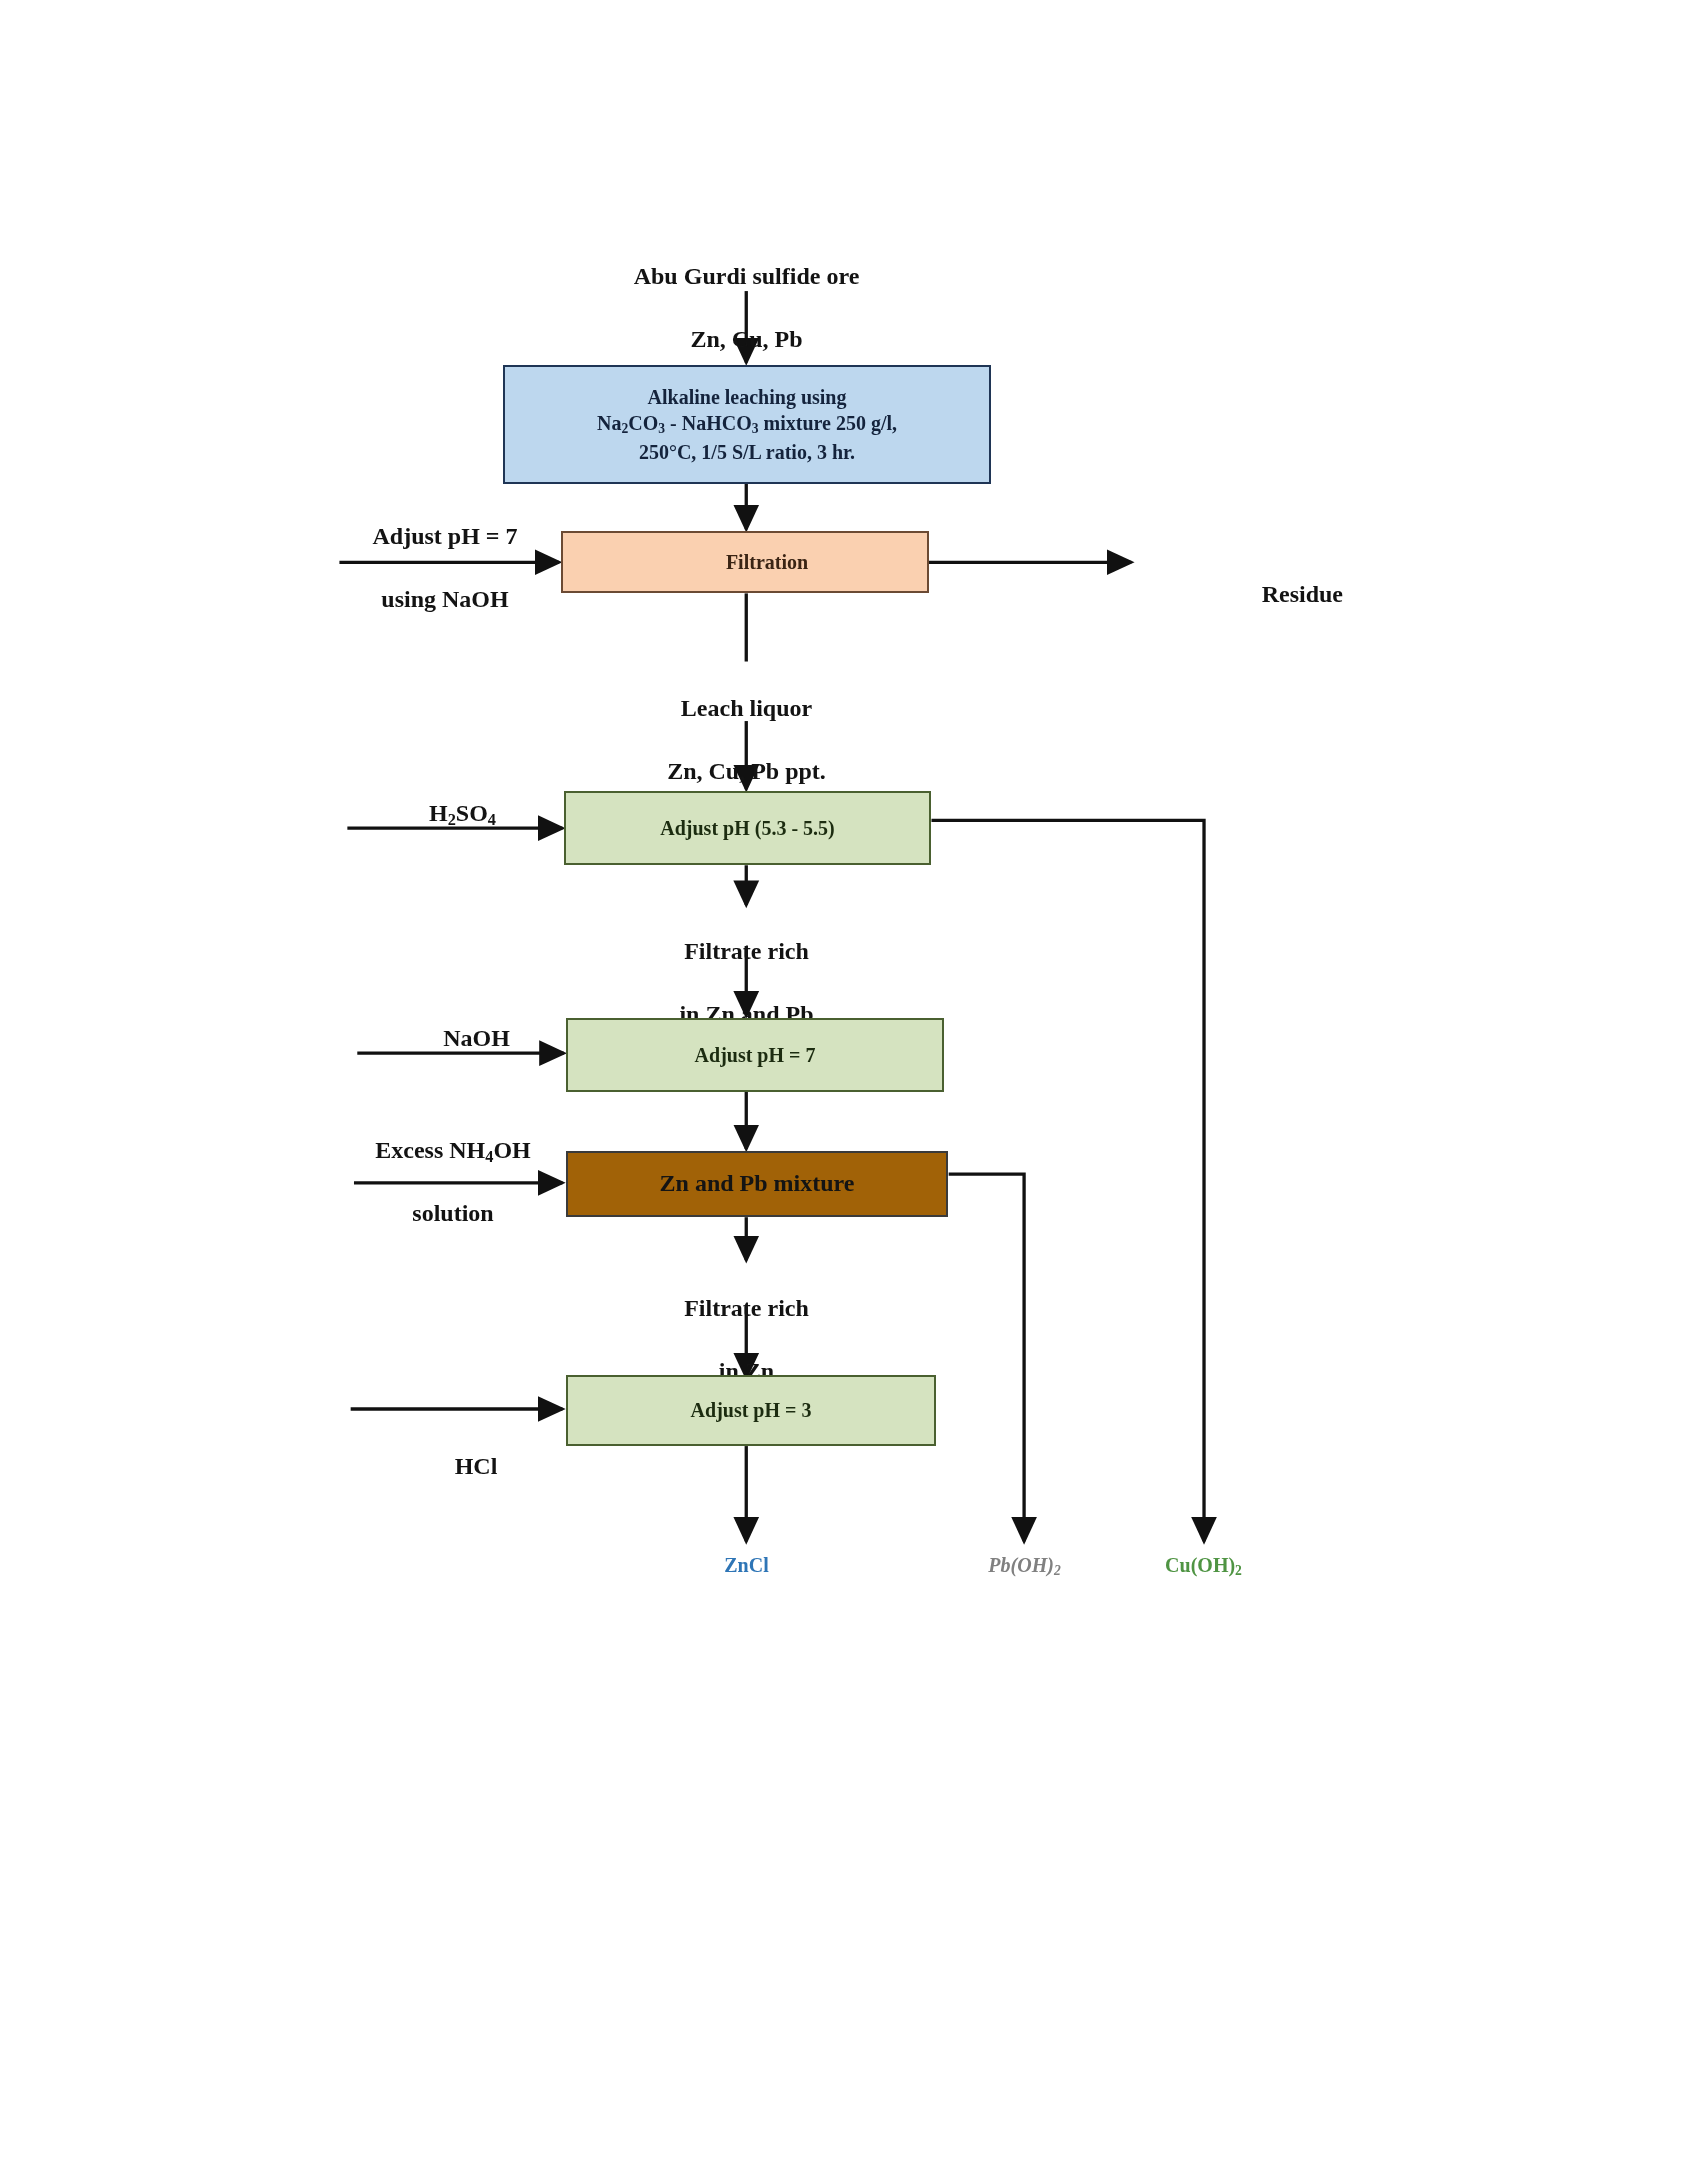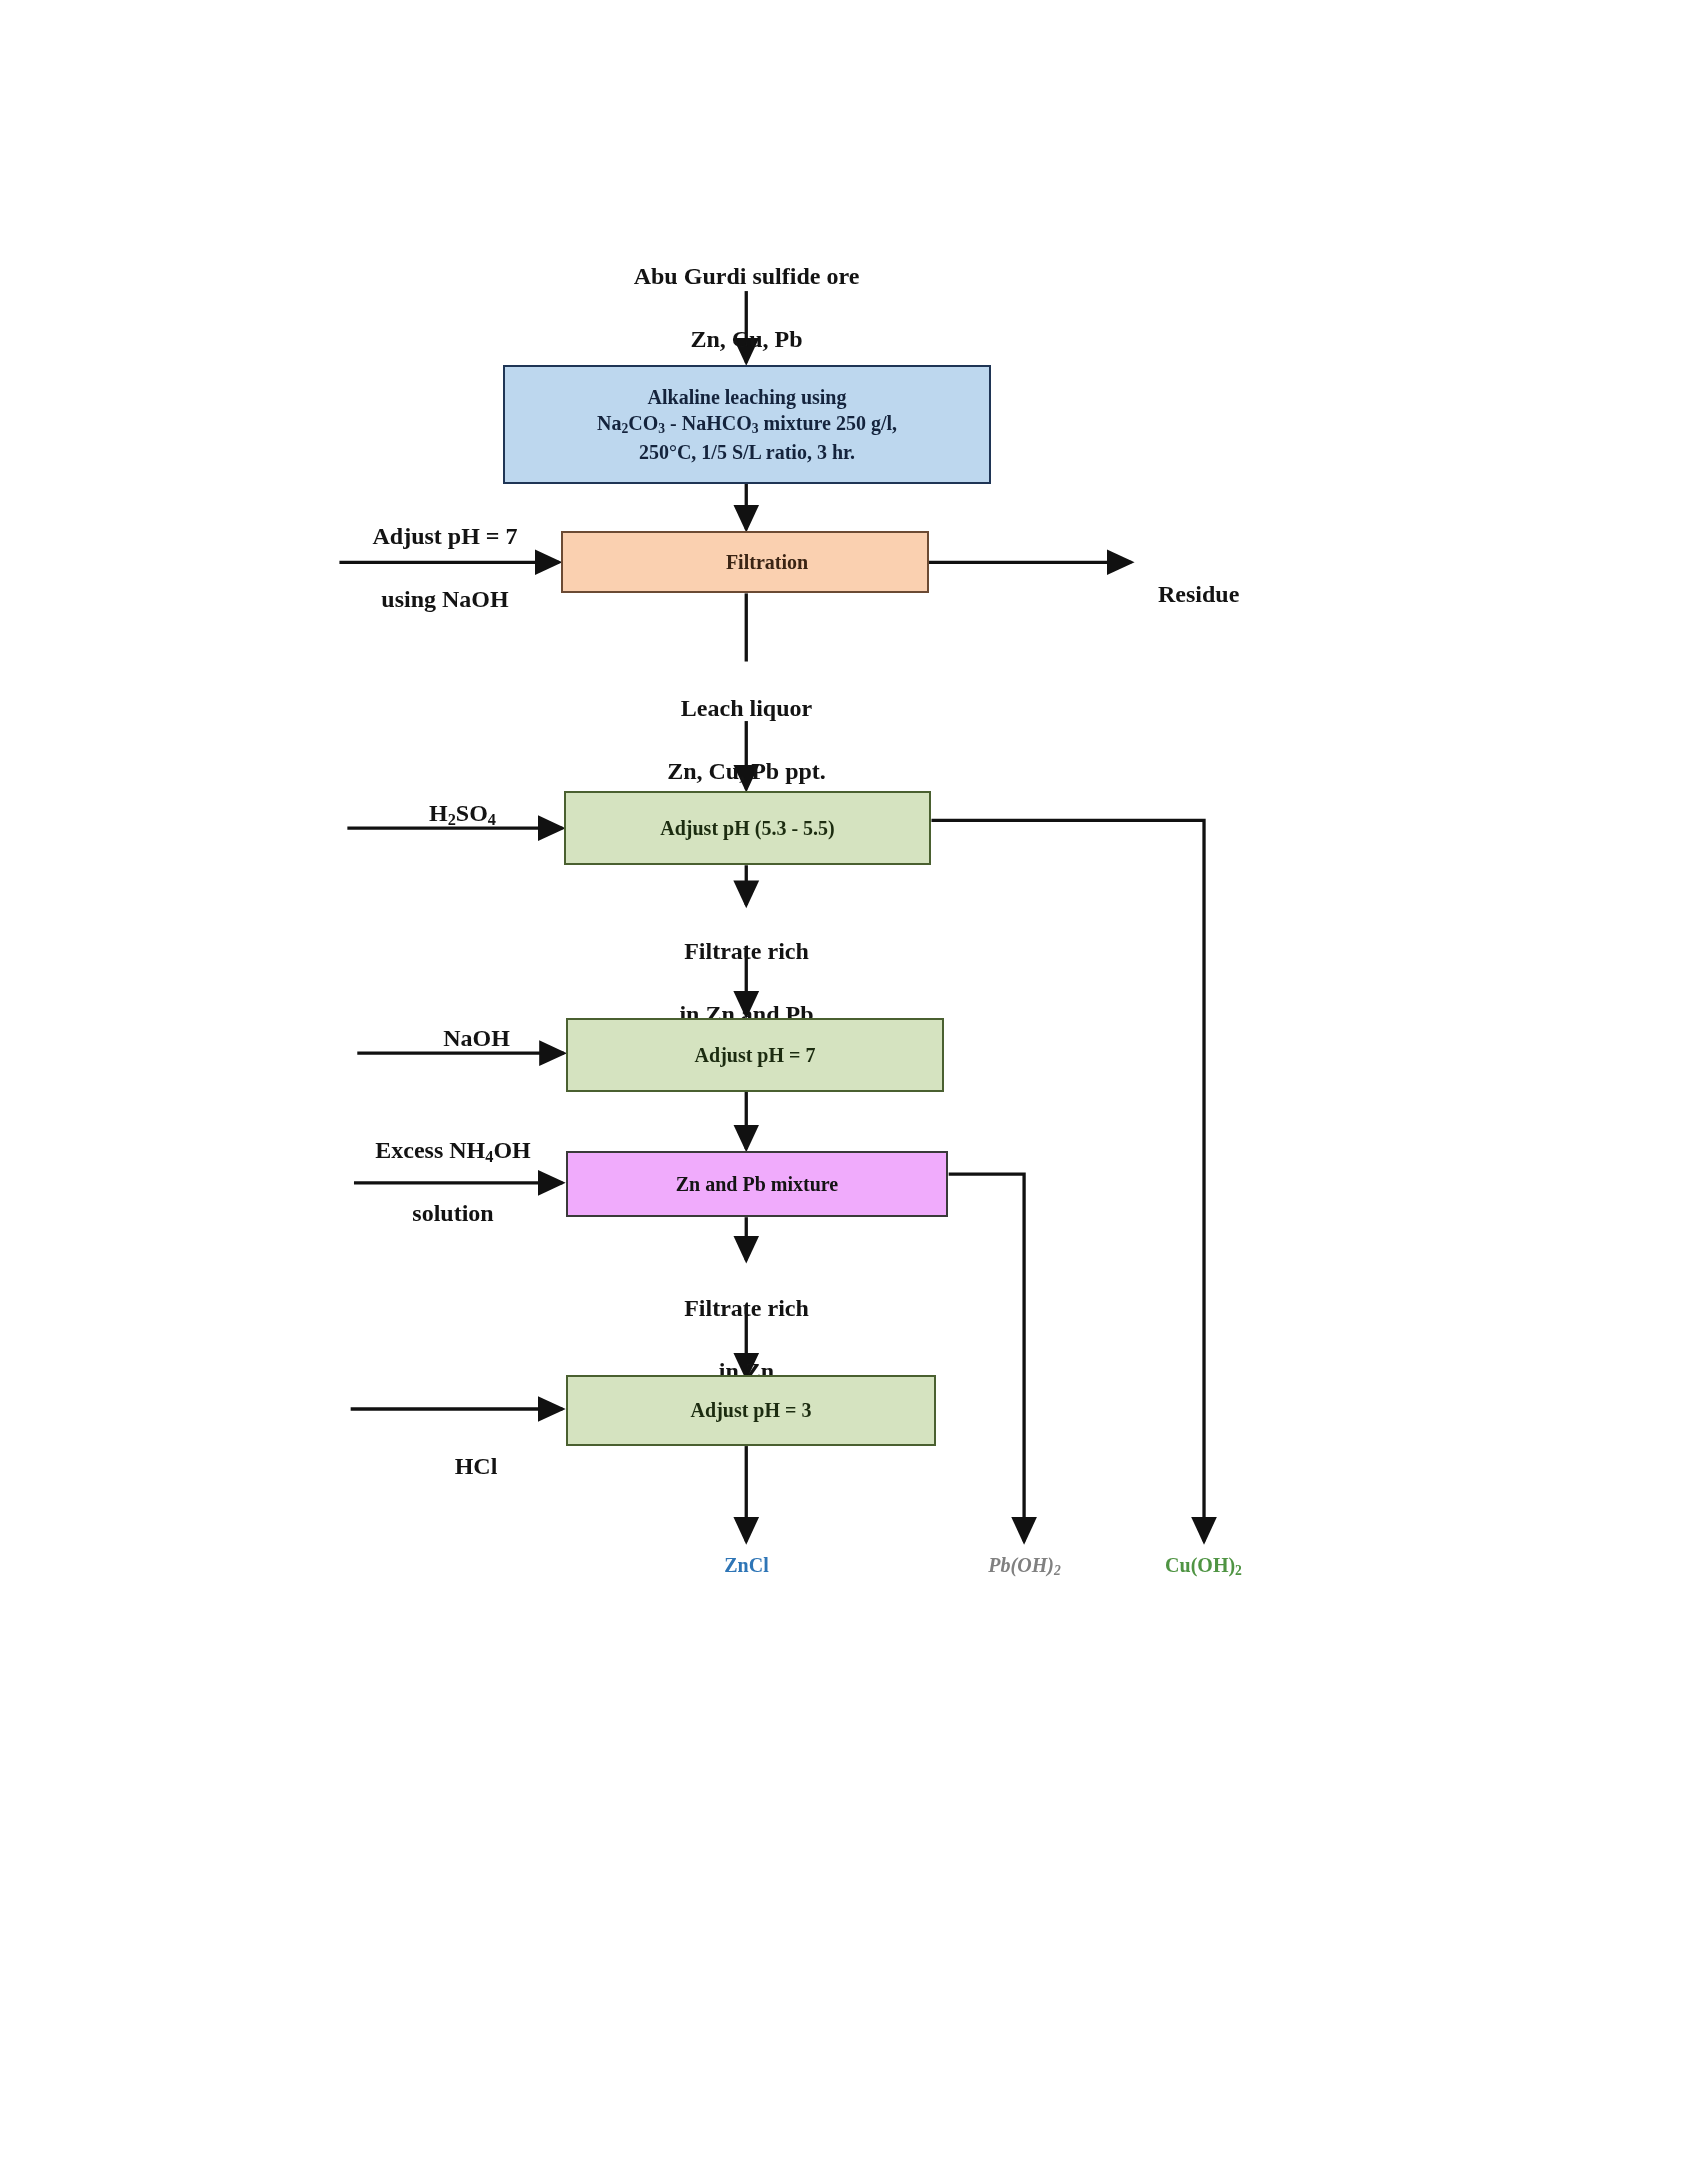--- a/index.html
+++ b/index.html
@@ -47,24 +47,24 @@
     color: #3a2414;
     font-size: 20px;
   }
   .box-green {
     background: #d5e3c0;
     border: 2px solid #4a6030;
     color: #1c2c10;
     font-size: 20px;
   }
   .box-white {
-    background: #f0abfc;
+    background: #a16207;
     border: 2px solid #3a3a3a;
     color: #141414;
-    font-size: 20px;
+    font-size: 24px;
   }
   .free-label {
     position: absolute;
     font-weight: bold;
     color: #131313;
     font-size: 24px;
     line-height: 1.3;
     text-align: center;
     white-space: pre-line;
   }
@@ -141,21 +141,21 @@
 
   <div class="free-label" style="left:336px; top:490px; width:218px;">
     <div>Adjust pH = 7</div>
     <div>using NaOH</div>
   </div>
 
   <div class="node-box box-filtration" style="left:561px; top:531px; width:368px; height:62px;padding-left:44px;">
     <span>Filtration</span>
   </div>
 
-  <div class="free-label" style="left:1158px; top:548px; width:185px; text-align:left;">
+  <div class="free-label" style="left:1158px; top:548px; width:185px; text-align:right;">
     <span>Residue</span>
   </div>
 
   <div class="free-label" style="left:581px; top:662px; width:331px;">
     <div>Leach liquor</div>
     <div>Zn, Cu, Pb ppt.</div>
   </div>
 
   <div class="free-label" style="left:370px; top:767px; width:185px;">
     <span><span>H</span><sub>2</sub><span>SO</span><sub>4</sub></span>

